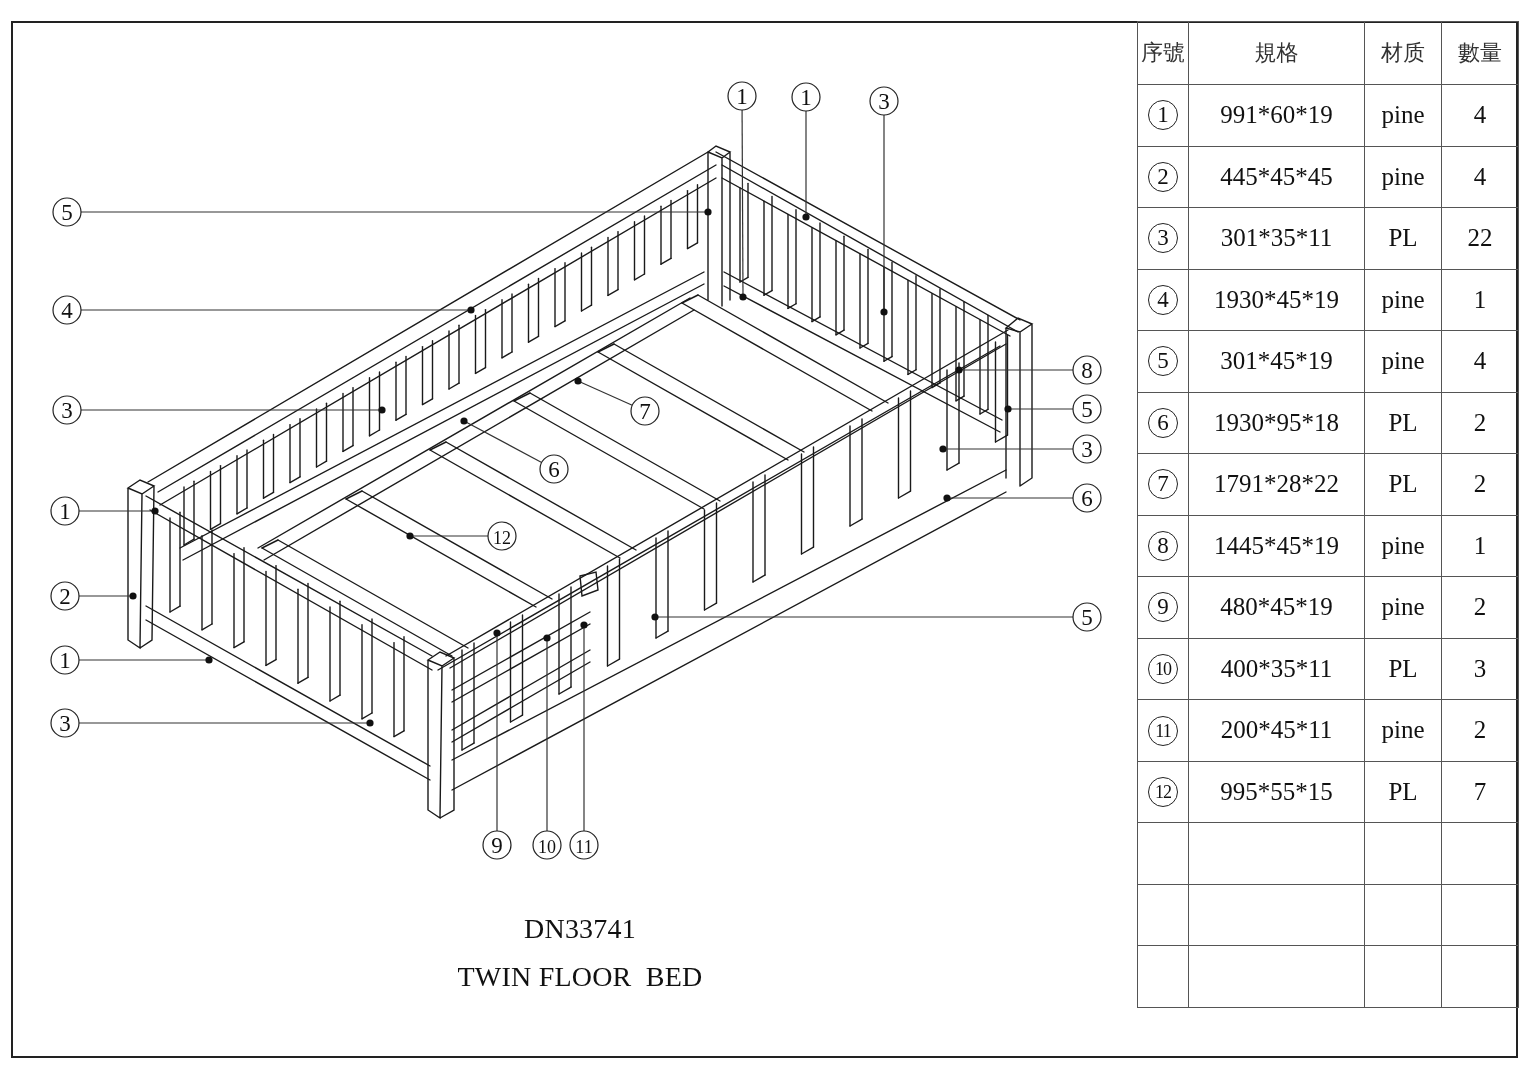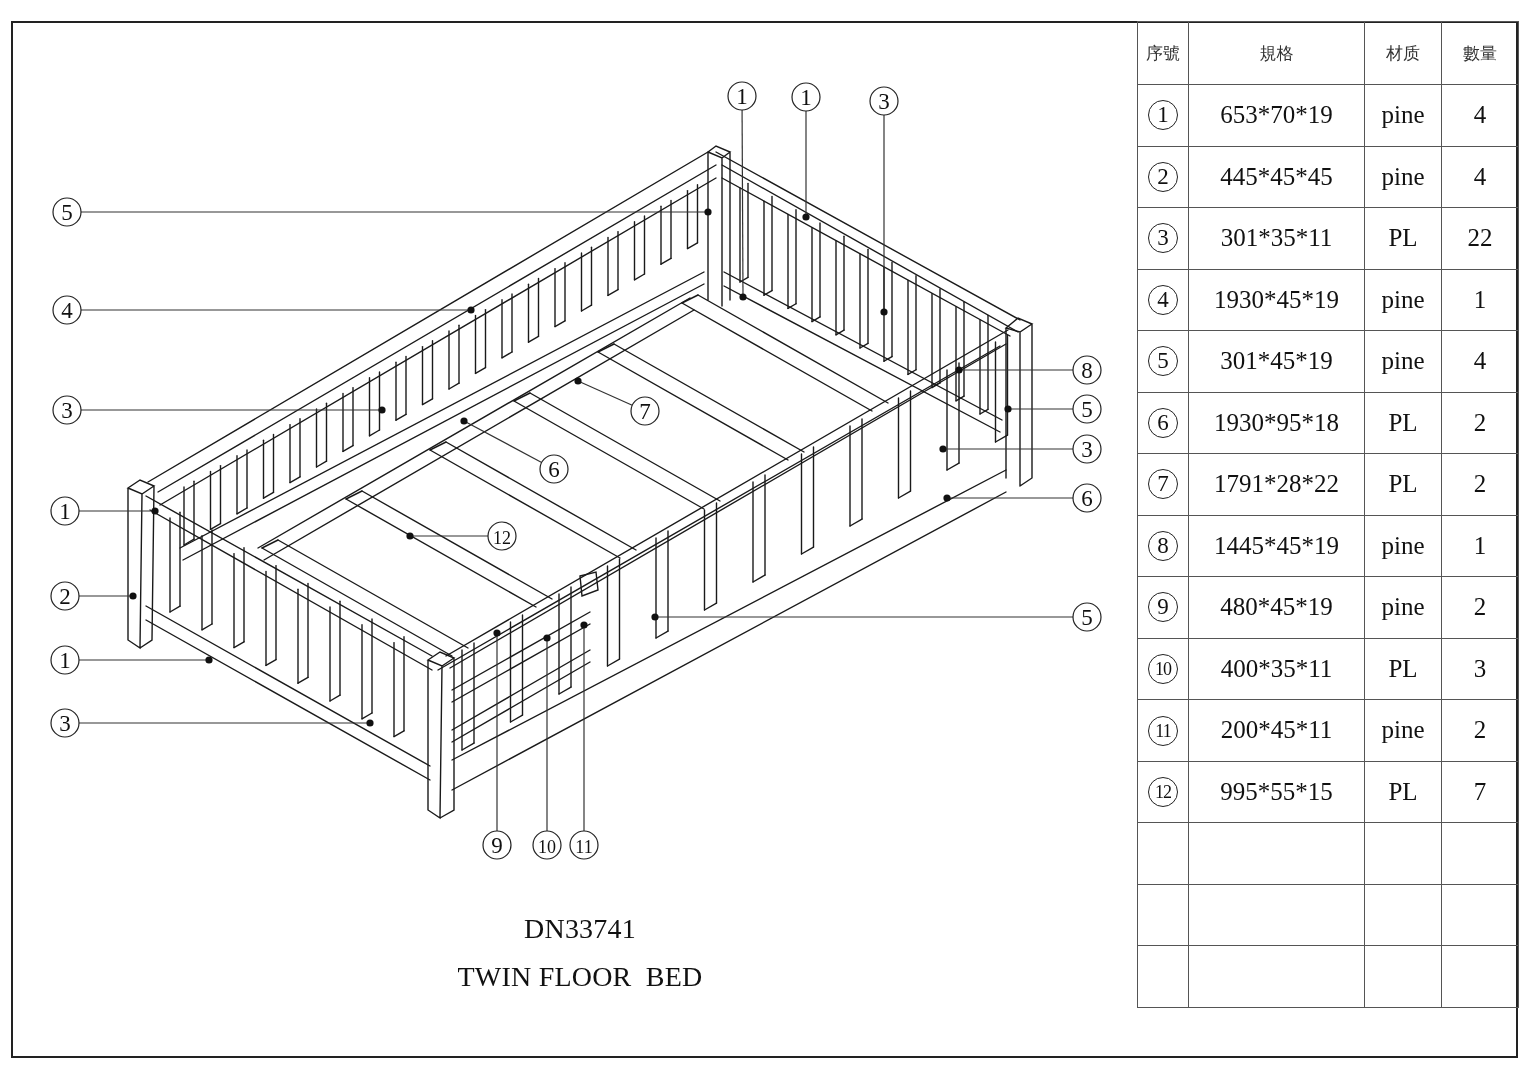--- a/index.html
+++ b/index.html
@@ -6,21 +6,21 @@
   body { width: 1528px; height: 1080px; position: relative; overflow: hidden;
          font-family: "Liberation Serif", "DejaVu Serif", serif; color: #111; }
   .frame { position: absolute; left: 11px; top: 21px; width: 1507px; height: 1037px;
            border: 2px solid #222; box-sizing: border-box; }
   .drawing { position: absolute; left: 0; top: 0; width: 1138px; height: 1080px; }
   .title-block { position: absolute; left: 380px; top: 910px; width: 400px; text-align: center; }
   .title-line { font-size: 28px; height: 48px; line-height: 38px; letter-spacing: 0.2px; }
   .parts-table { position: absolute; left: 1137px; top: 21px; border-collapse: collapse; }
   .parts-table td, .parts-table th { border: 1.5px solid #555; padding: 0; text-align: center;
            vertical-align: middle; font-weight: normal; }
-  .parts-table th { height: 62px; font-size: 17px; color: #333;
+  .parts-table th { height: 62px; font-size: 22px; color: #333;
            font-family: "DejaVu Sans", sans-serif; }
   .parts-table td { height: 60.5px; font-size: 25px; }
   .col-no { width: 50px; } .col-spec { width: 175px; } .col-mat { width: 76px; } .col-qty { width: 76px; }
   .circ { display: inline-block; width: 28px; height: 28px; border: 1.3px solid #222; border-radius: 50%;
           line-height: 28px; font-size: 23px; text-align: center; }
   .circ.two { font-size: 18px; letter-spacing: -1px; }
   .mat { font-size: 23px; }
   svg text { font-family: "Liberation Serif", serif; }
 </style>
 </head>
@@ -376,21 +376,21 @@
     <tr>
       <th class="col-no">序號</th>
       <th class="col-spec">規格</th>
       <th class="col-mat">材质</th>
       <th class="col-qty">數量</th>
     </tr>
   </thead>
   <tbody id="parts-body">
       <tr>
         <td><span class="circ">1</span></td>
-        <td>653*70*19</td>
+        <td>991*60*19</td>
         <td class="mat">pine</td>
         <td>4</td>
       </tr>
       <tr>
         <td><span class="circ">2</span></td>
         <td>445*45*45</td>
         <td class="mat">pine</td>
         <td>4</td>
       </tr>
       <tr>

